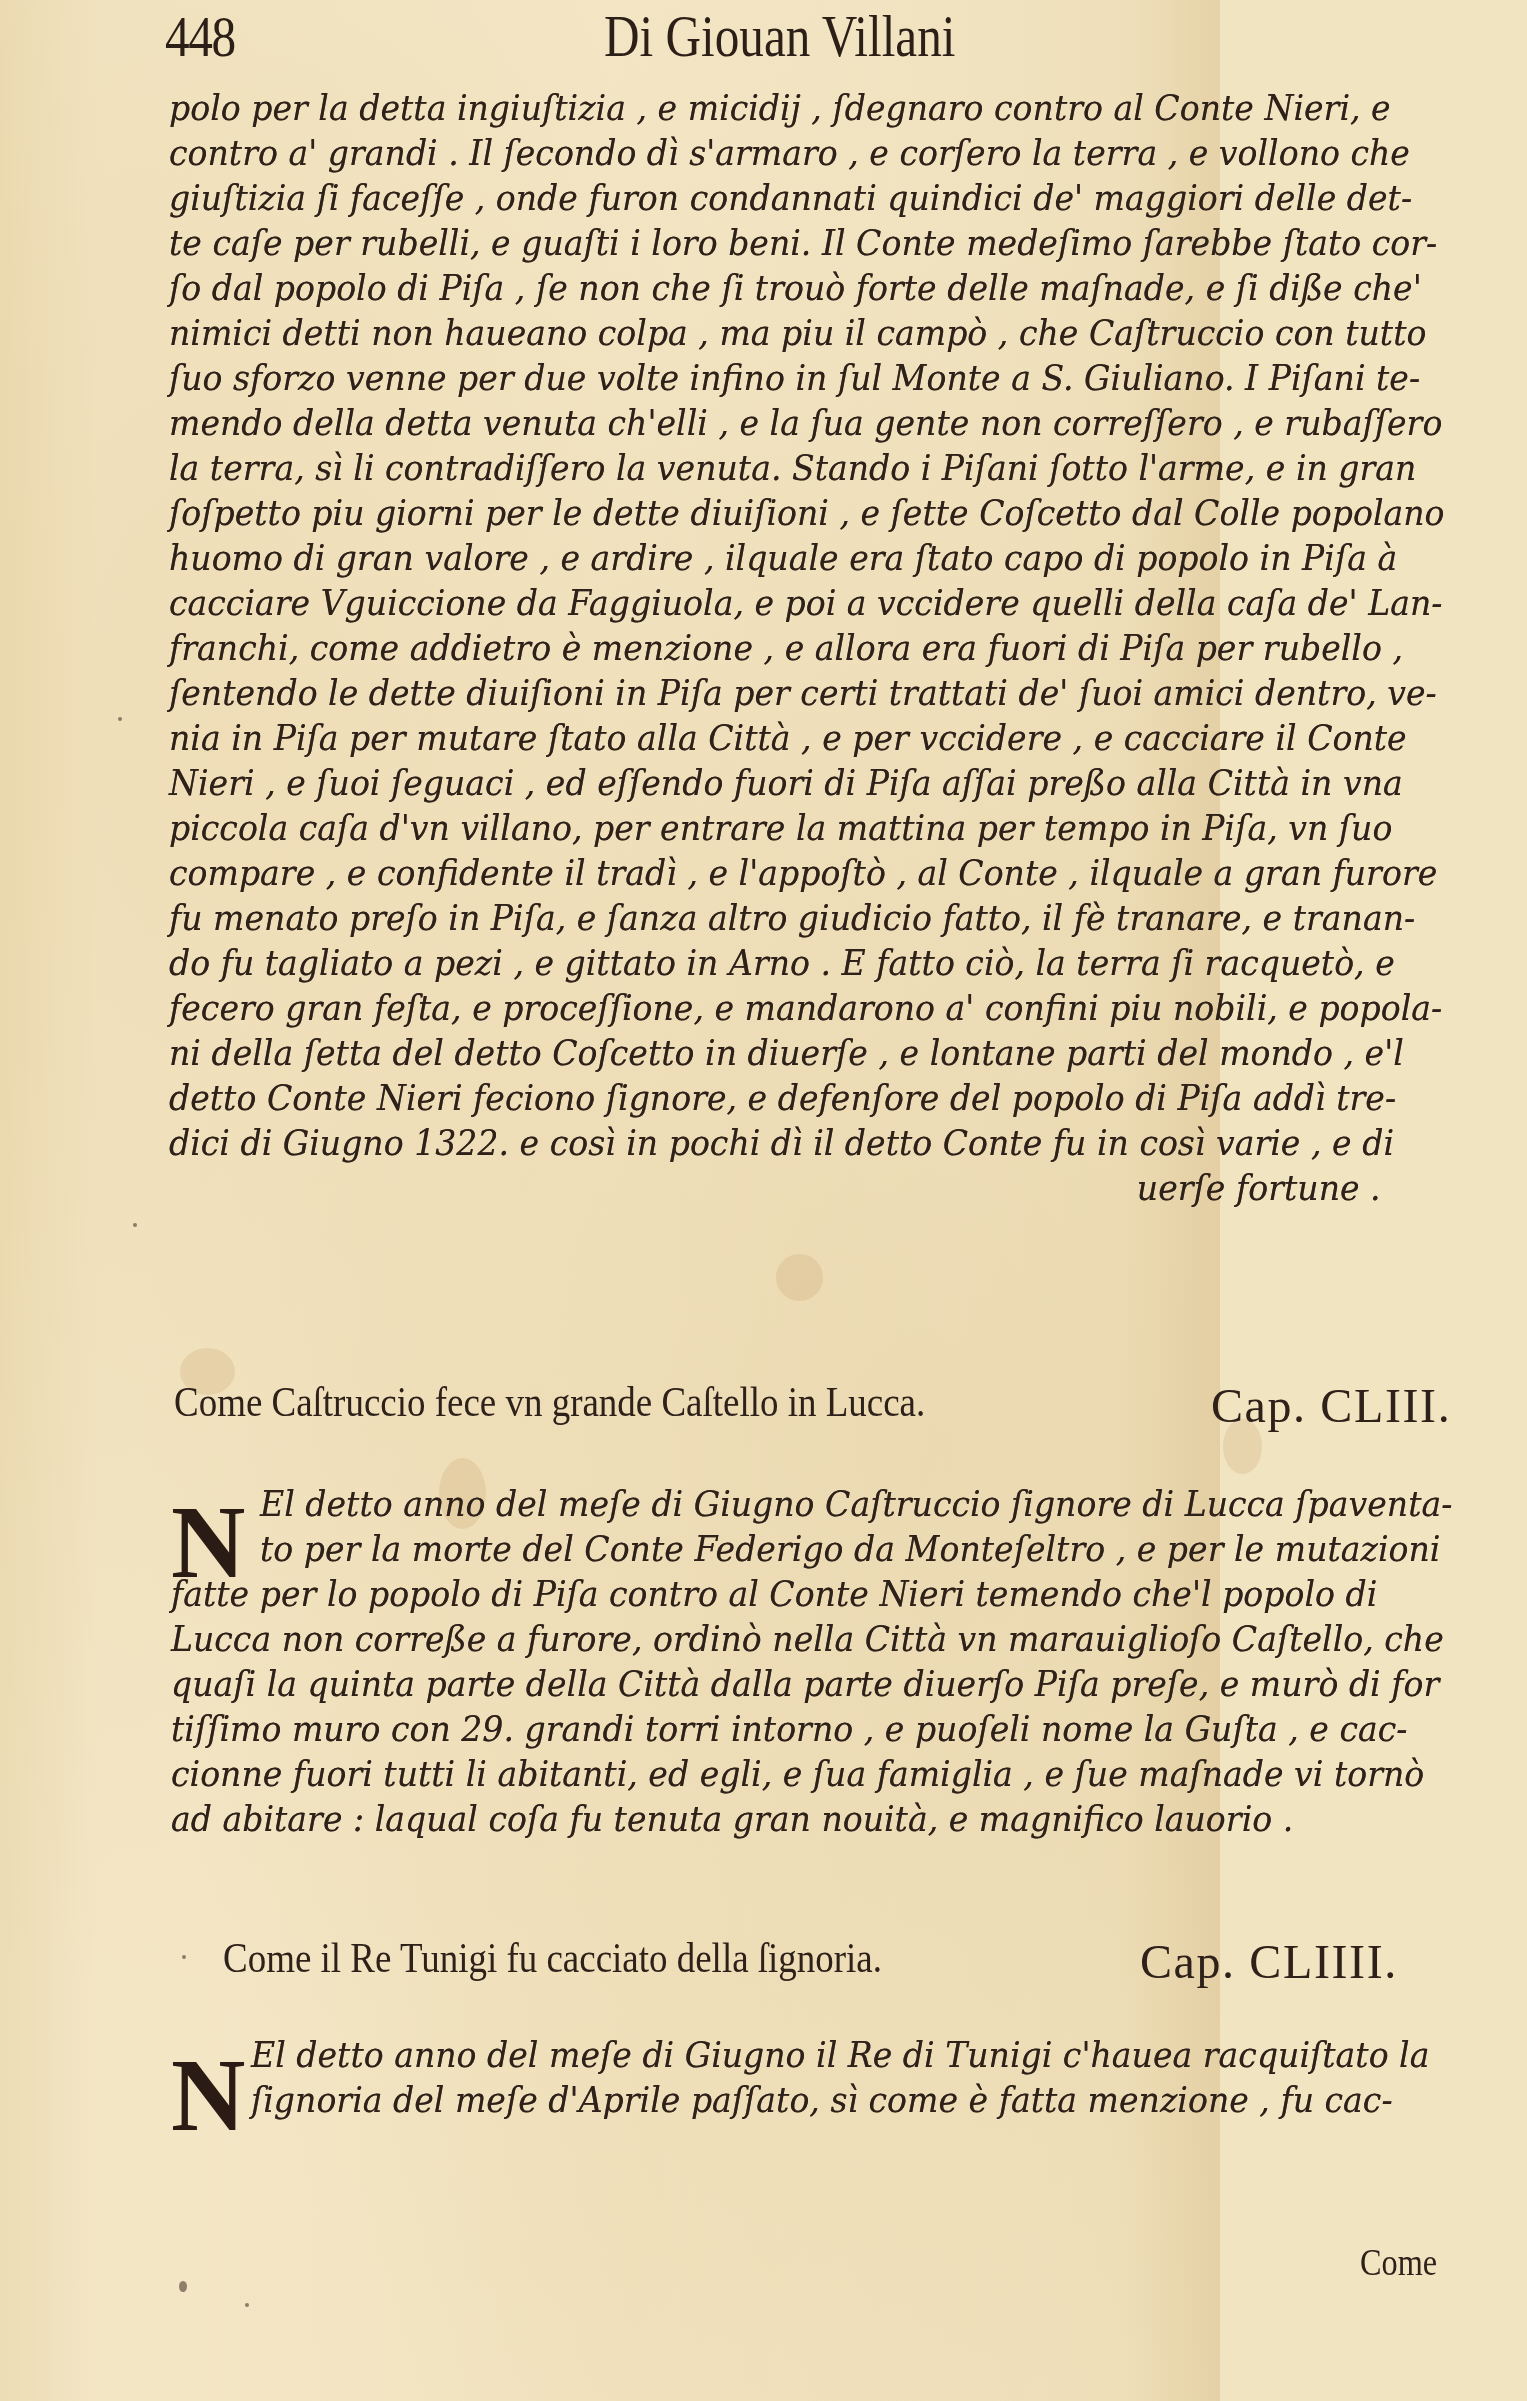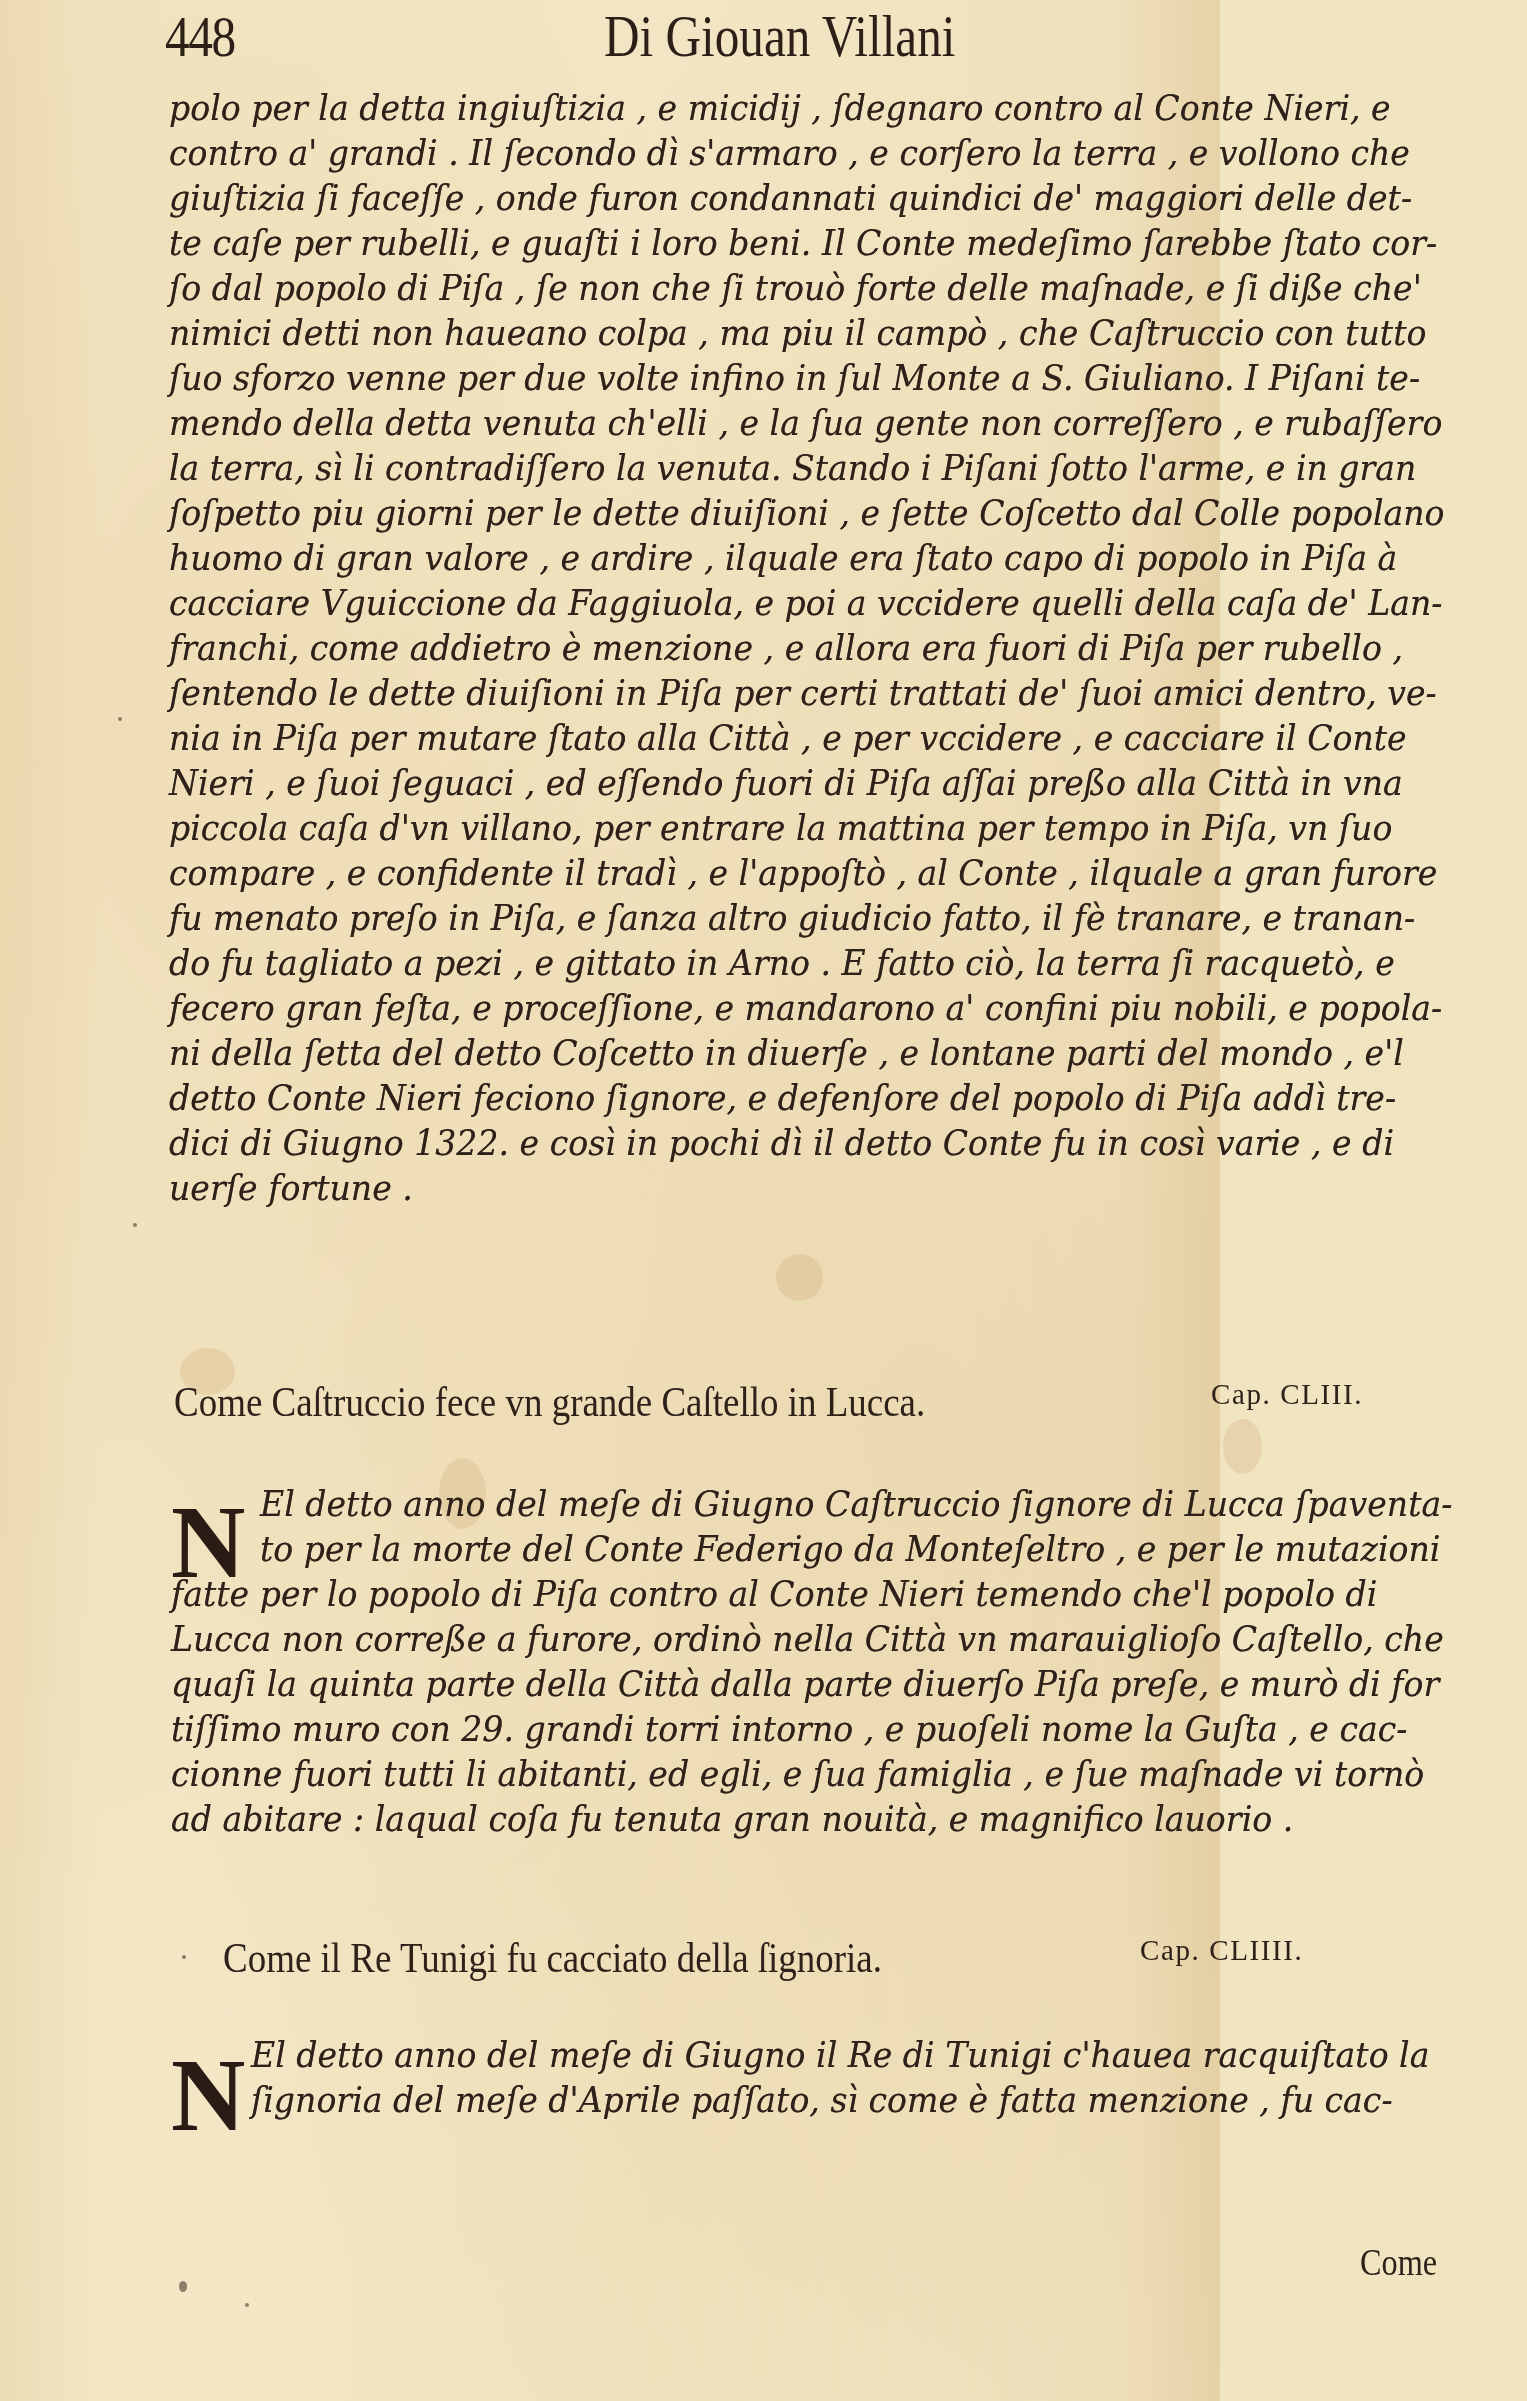--- a/index.html
+++ b/index.html
@@ -49,20 +49,21 @@
       font-size: 60px;
       color: #2c1f18;
       transform: scaleX(0.82);
       transform-origin: left top;
       white-space: nowrap;
     }
     .text-block {
       position: absolute;
       left: 169px;
       width: 1317px;
+      text-align: right;
     }
     .line {
       font-family: "DejaVu Serif", "Liberation Serif", serif;
       font-style: italic;
       font-size: 36px;
       color: #2e211a;
       height: 45px;
       line-height: 45px;
       white-space: nowrap;
       transform: scaleX(0.92);
@@ -74,21 +75,21 @@
       font-family: "Liberation Serif", "DejaVu Serif", serif;
       font-size: 42px;
       color: #2e211a;
       white-space: nowrap;
       transform: scaleX(0.88);
       transform-origin: left top;
     }
     .chapter-cap {
       position: absolute;
       font-family: "Liberation Serif", "DejaVu Serif", serif;
-      font-size: 29px;
+      font-size: 48px;
       color: #2e211a;
       white-space: nowrap;
       letter-spacing: 1.6px;
     }
     .drop-cap {
       position: absolute;
       font-family: "Liberation Serif", "DejaVu Serif", serif;
       font-size: 103px;
       line-height: 1;
       color: #2a1c15;

